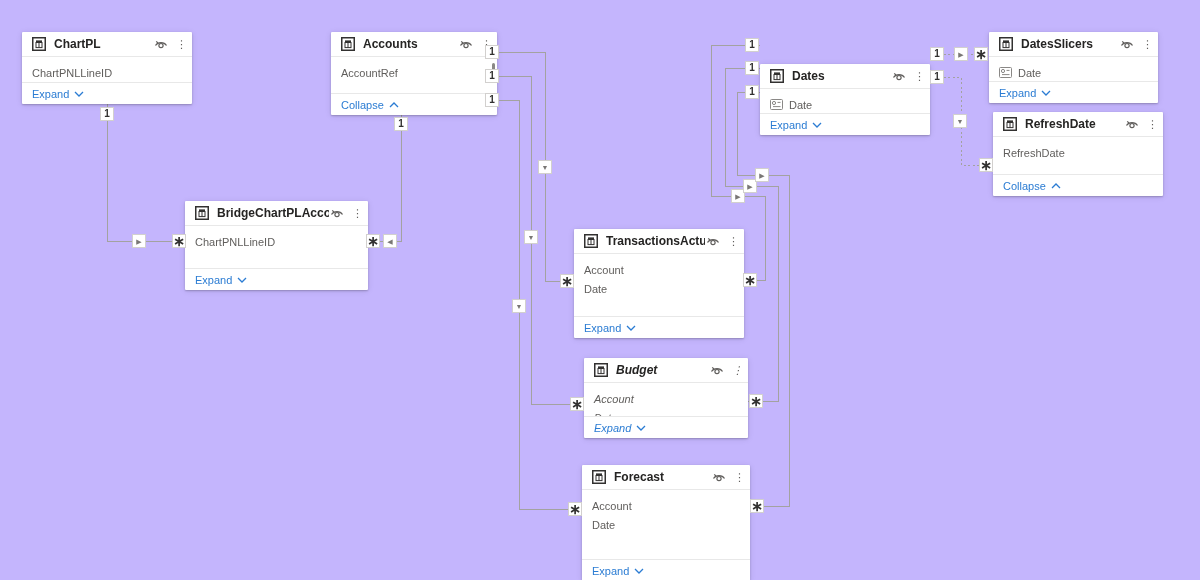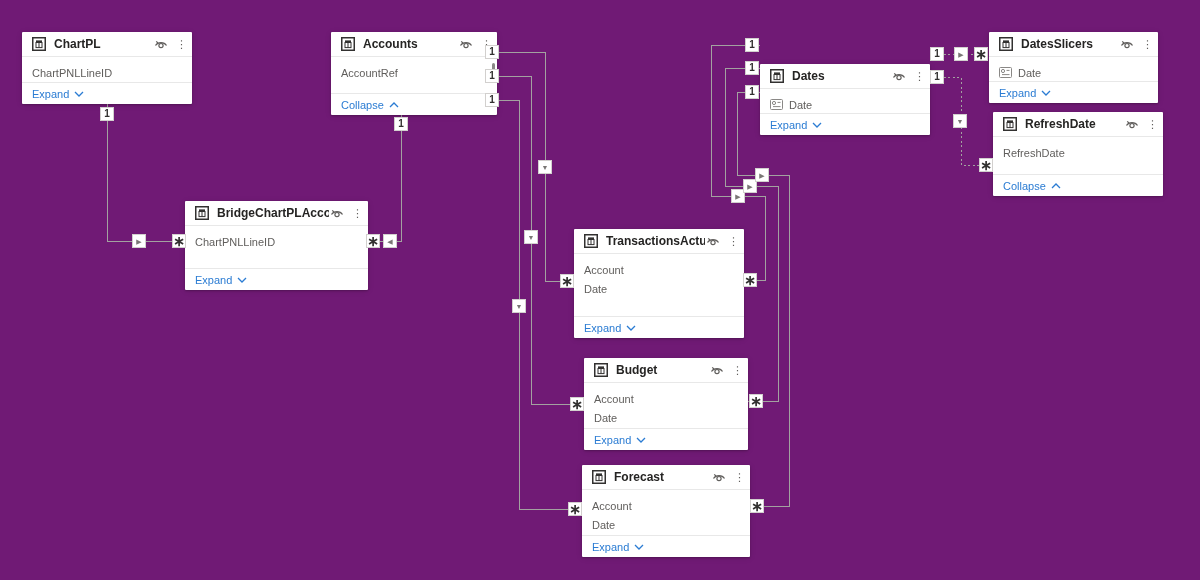--- a/index.html
+++ b/index.html
@@ -1,17 +1,17 @@
 <!DOCTYPE html>
 <html><head>
 <meta charset="utf-8">
 <style>
   html,body{margin:0;padding:0;}
   body{font-family:"Liberation Sans",sans-serif;}
-  #canvas{position:relative;width:1200px;height:580px;background:#701a75;overflow:hidden;}
+  #canvas{position:relative;width:1200px;height:580px;background:#c4b5fd;overflow:hidden;}
   #wires{position:absolute;left:0;top:0;z-index:1;}
   .card{position:absolute;z-index:2;background:#ffffff;box-shadow:0 1px 2px rgba(0,0,0,.22),0 1px 6px rgba(0,0,0,.10);display:flex;flex-direction:column;border-radius:1px;}
   .card-header{height:24px;flex:0 0 24px;display:flex;align-items:center;padding:0 8px 0 10px;border-bottom:1px solid #e8e8e8;}
   .tbl-icon{width:14px;height:14px;flex:0 0 14px;margin-right:8px;}
   .card-title{flex:1;font-size:12px;font-weight:600;color:#252423;white-space:nowrap;overflow:hidden;}
   .eye-icon{width:16px;height:14px;flex:0 0 16px;margin-right:7px;cursor:pointer;}
   .more-icon{width:8px;text-align:center;font-size:11px;color:#605e5c;cursor:pointer;line-height:14px;}
   .card-body{flex:1 1 auto;padding-top:6px;position:relative;overflow:hidden;}
   .field-row{height:19px;display:flex;align-items:center;padding-left:10px;font-size:11px;color:#605e5c;white-space:nowrap;}
   .field-row.with-icon{padding-left:10px;}
@@ -157,21 +157,21 @@
       </div>
       <div class="card-footer">
         <span>Expand</span>
         <span class="chev">
           <svg width="10" height="6" viewBox="0 0 10 6">
             <polyline points="1,1 5,5 9,1" fill="none" stroke="#2b7cd3" stroke-width="1.3"></polyline>
           </svg>
         </span>
       </div>
     </div>
-    <div class="card" style="left: 584px; top: 358px; width: 164px; height: 92px;">
+    <div class="card" style="left: 584px; top: 358px; width: 164px; height: 80px; font-style: italic;">
       <div class="card-header">
         <span class="tbl-icon"><svg width="14" height="14" viewBox="0 0 14 14">
   <rect x="0.75" y="0.75" width="12.5" height="12.5" fill="none" stroke="#323130" stroke-width="1.5"></rect>
   <rect x="4" y="3.4" width="6" height="2.1" fill="#323130"></rect>
   <rect x="4" y="5.5" width="6" height="5.1" fill="none" stroke="#323130" stroke-width="1"></rect>
   <line x1="7" y1="5.5" x2="7" y2="10.6" stroke="#323130" stroke-width="1"></line>
 </svg></span>
         <span class="card-title">Budget</span>
         <span class="eye-icon"><svg width="16" height="14" viewBox="0 0 16 14">
   <path d="M2.5 8.5 A 6.2 5.4 0 0 1 13.5 8.5" fill="none" stroke="#605e5c" stroke-width="1.2"></path>
@@ -190,21 +190,21 @@
       </div>
       <div class="card-footer">
         <span>Expand</span>
         <span class="chev">
           <svg width="10" height="6" viewBox="0 0 10 6">
             <polyline points="1,1 5,5 9,1" fill="none" stroke="#2b7cd3" stroke-width="1.3"></polyline>
           </svg>
         </span>
       </div>
     </div>
-    <div class="card" style="left: 582px; top: 465px; width: 168px; height: 92px;">
+    <div class="card" style="left: 582px; top: 465px; width: 168px; height: 116px;">
       <div class="card-header">
         <span class="tbl-icon"><svg width="14" height="14" viewBox="0 0 14 14">
   <rect x="0.75" y="0.75" width="12.5" height="12.5" fill="none" stroke="#323130" stroke-width="1.5"></rect>
   <rect x="4" y="3.4" width="6" height="2.1" fill="#323130"></rect>
   <rect x="4" y="5.5" width="6" height="5.1" fill="none" stroke="#323130" stroke-width="1"></rect>
   <line x1="7" y1="5.5" x2="7" y2="10.6" stroke="#323130" stroke-width="1"></line>
 </svg></span>
         <span class="card-title">Forecast</span>
         <span class="eye-icon"><svg width="16" height="14" viewBox="0 0 16 14">
   <path d="M2.5 8.5 A 6.2 5.4 0 0 1 13.5 8.5" fill="none" stroke="#605e5c" stroke-width="1.2"></path>

